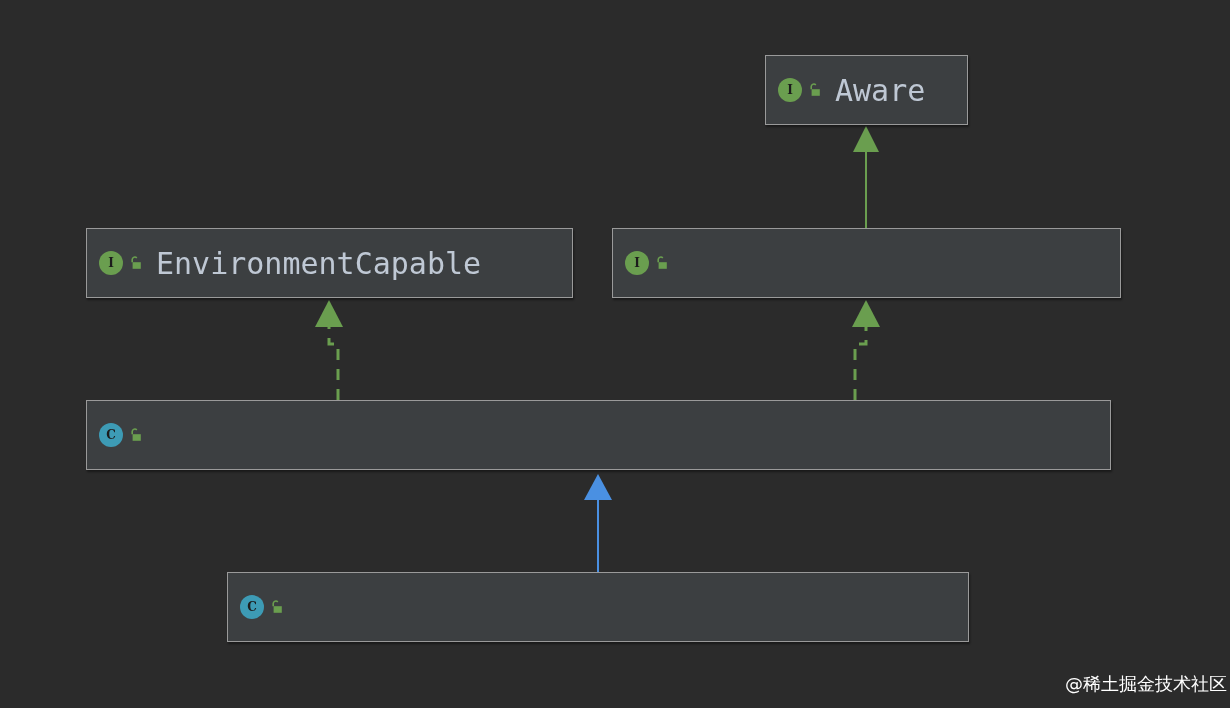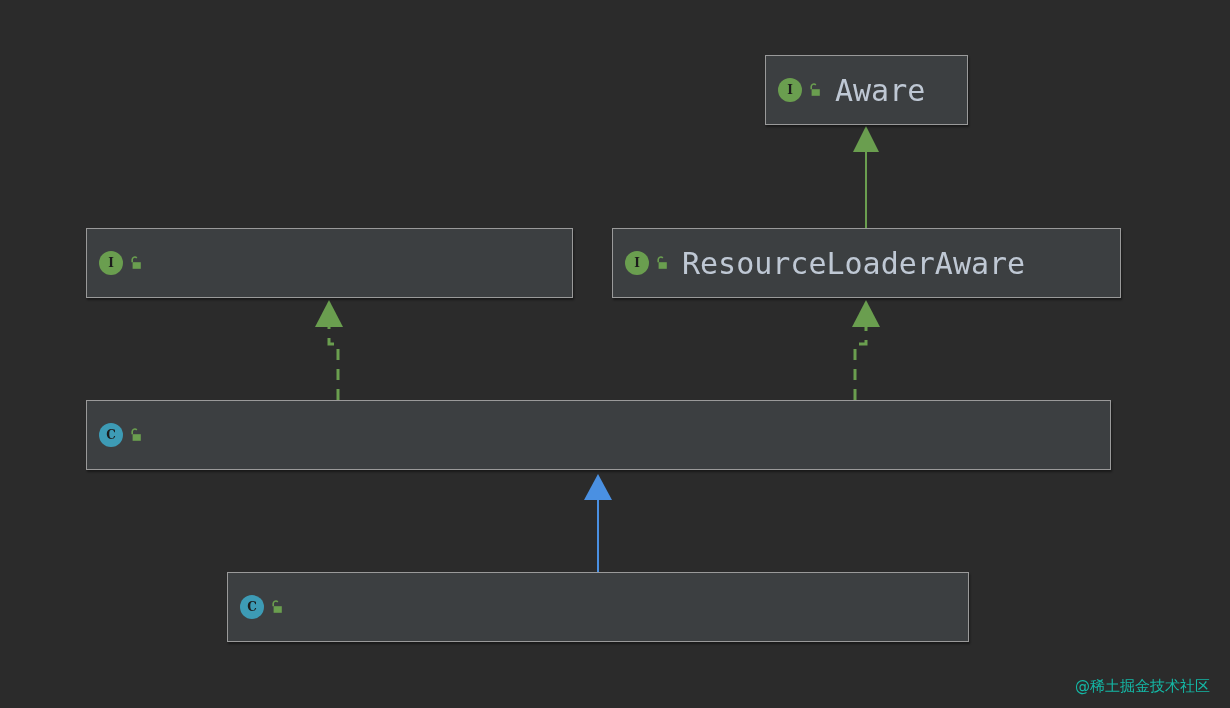--- a/index.html
+++ b/index.html
@@ -67,24 +67,24 @@
     margin-left: 12px;
     color: #bfc8d4;
     font-size: 30px;
     letter-spacing: 0px;
     white-space: nowrap;
     font-family: "DejaVu Sans Mono", "Liberation Mono", monospace;
     text-align: right;
   }
   .watermark {
     position: absolute;
-    right: 20px;
+    right: 3px;
     bottom: 12px;
-    color: #14b8a6;
-    font-size: 15px;
+    color: #ffffff;
+    font-size: 18px;
     font-family: "DejaVu Sans", "Liberation Sans", sans-serif;
     z-index: 6;
     white-space: nowrap;
   }
 </style>
 </head>
 <body>
 
 <div id="canvas">
 
@@ -131,33 +131,33 @@
   <div class="node" style="left:86px; top:228px; width:487px; height:70px;">
     <span class="node-icons">
       <span class="type-badge iface">I</span>
       <span class="lock-icon">
         <svg viewBox="0 0 16 16" width="16" height="16" xmlns="http://www.w3.org/2000/svg">
           <path d="M4.2 7.2 V4.6 a2.6 2.6 0 0 1 4.6 -1.6" fill="none" stroke="#6a9e4f" stroke-width="1.6"></path>
           <rect x="4.6" y="7.2" width="8.2" height="6.6" fill="#6a9e4f"></rect>
         </svg>
       </span>
     </span>
+    <span class="node-label">EnvironmentCapable</span>
   </div>
 
   <div class="node" style="left:612px; top:228px; width:509px; height:70px;">
     <span class="node-icons">
       <span class="type-badge iface">I</span>
       <span class="lock-icon">
         <svg viewBox="0 0 16 16" width="16" height="16" xmlns="http://www.w3.org/2000/svg">
           <path d="M4.2 7.2 V4.6 a2.6 2.6 0 0 1 4.6 -1.6" fill="none" stroke="#6a9e4f" stroke-width="1.6"></path>
           <rect x="4.6" y="7.2" width="8.2" height="6.6" fill="#6a9e4f"></rect>
         </svg>
       </span>
     </span>
-    <span class="node-label">ResourceLoaderAware</span>
   </div>
 
   <div class="node" style="left:86px; top:400px; width:1025px; height:70px;">
     <span class="node-icons">
       <span class="type-badge cls">C</span>
       <span class="lock-icon">
         <svg viewBox="0 0 16 16" width="16" height="16" xmlns="http://www.w3.org/2000/svg">
           <path d="M4.2 7.2 V4.6 a2.6 2.6 0 0 1 4.6 -1.6" fill="none" stroke="#6a9e4f" stroke-width="1.6"></path>
           <rect x="4.6" y="7.2" width="8.2" height="6.6" fill="#6a9e4f"></rect>
         </svg>

